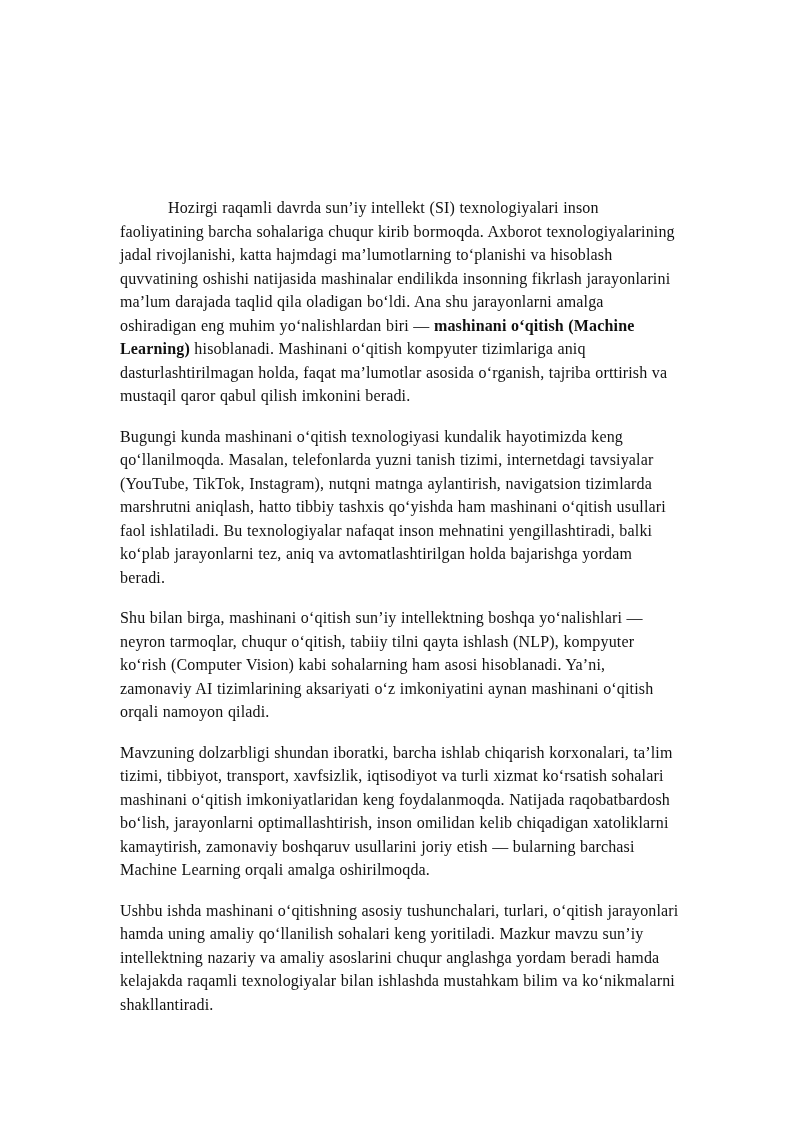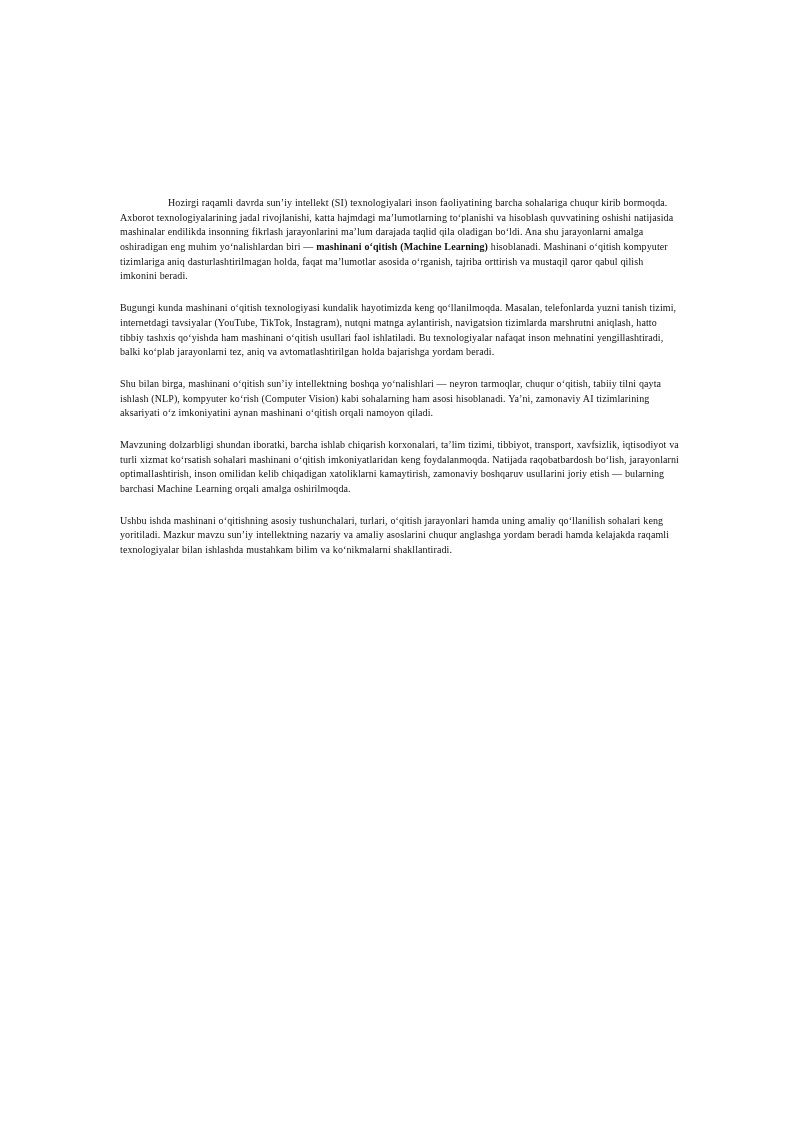--- a/index.html
+++ b/index.html
@@ -21,21 +21,21 @@
     background: #ffffff;
     box-sizing: border-box;
   }
   .doc-body {
     position: absolute;
     left: 120px;
     top: 196px;
     width: 560px;
   }
   .para {
-    font-size: 10px;
+    font-size: 16px;
     line-height: 1.47;
     text-align: left;
     margin: 0 0 17px 0;
     color: #111111;
     letter-spacing: 0.01em;
     word-spacing: 0.02em;
   }
   .para:last-child {
     margin-bottom: 8px;
   }

